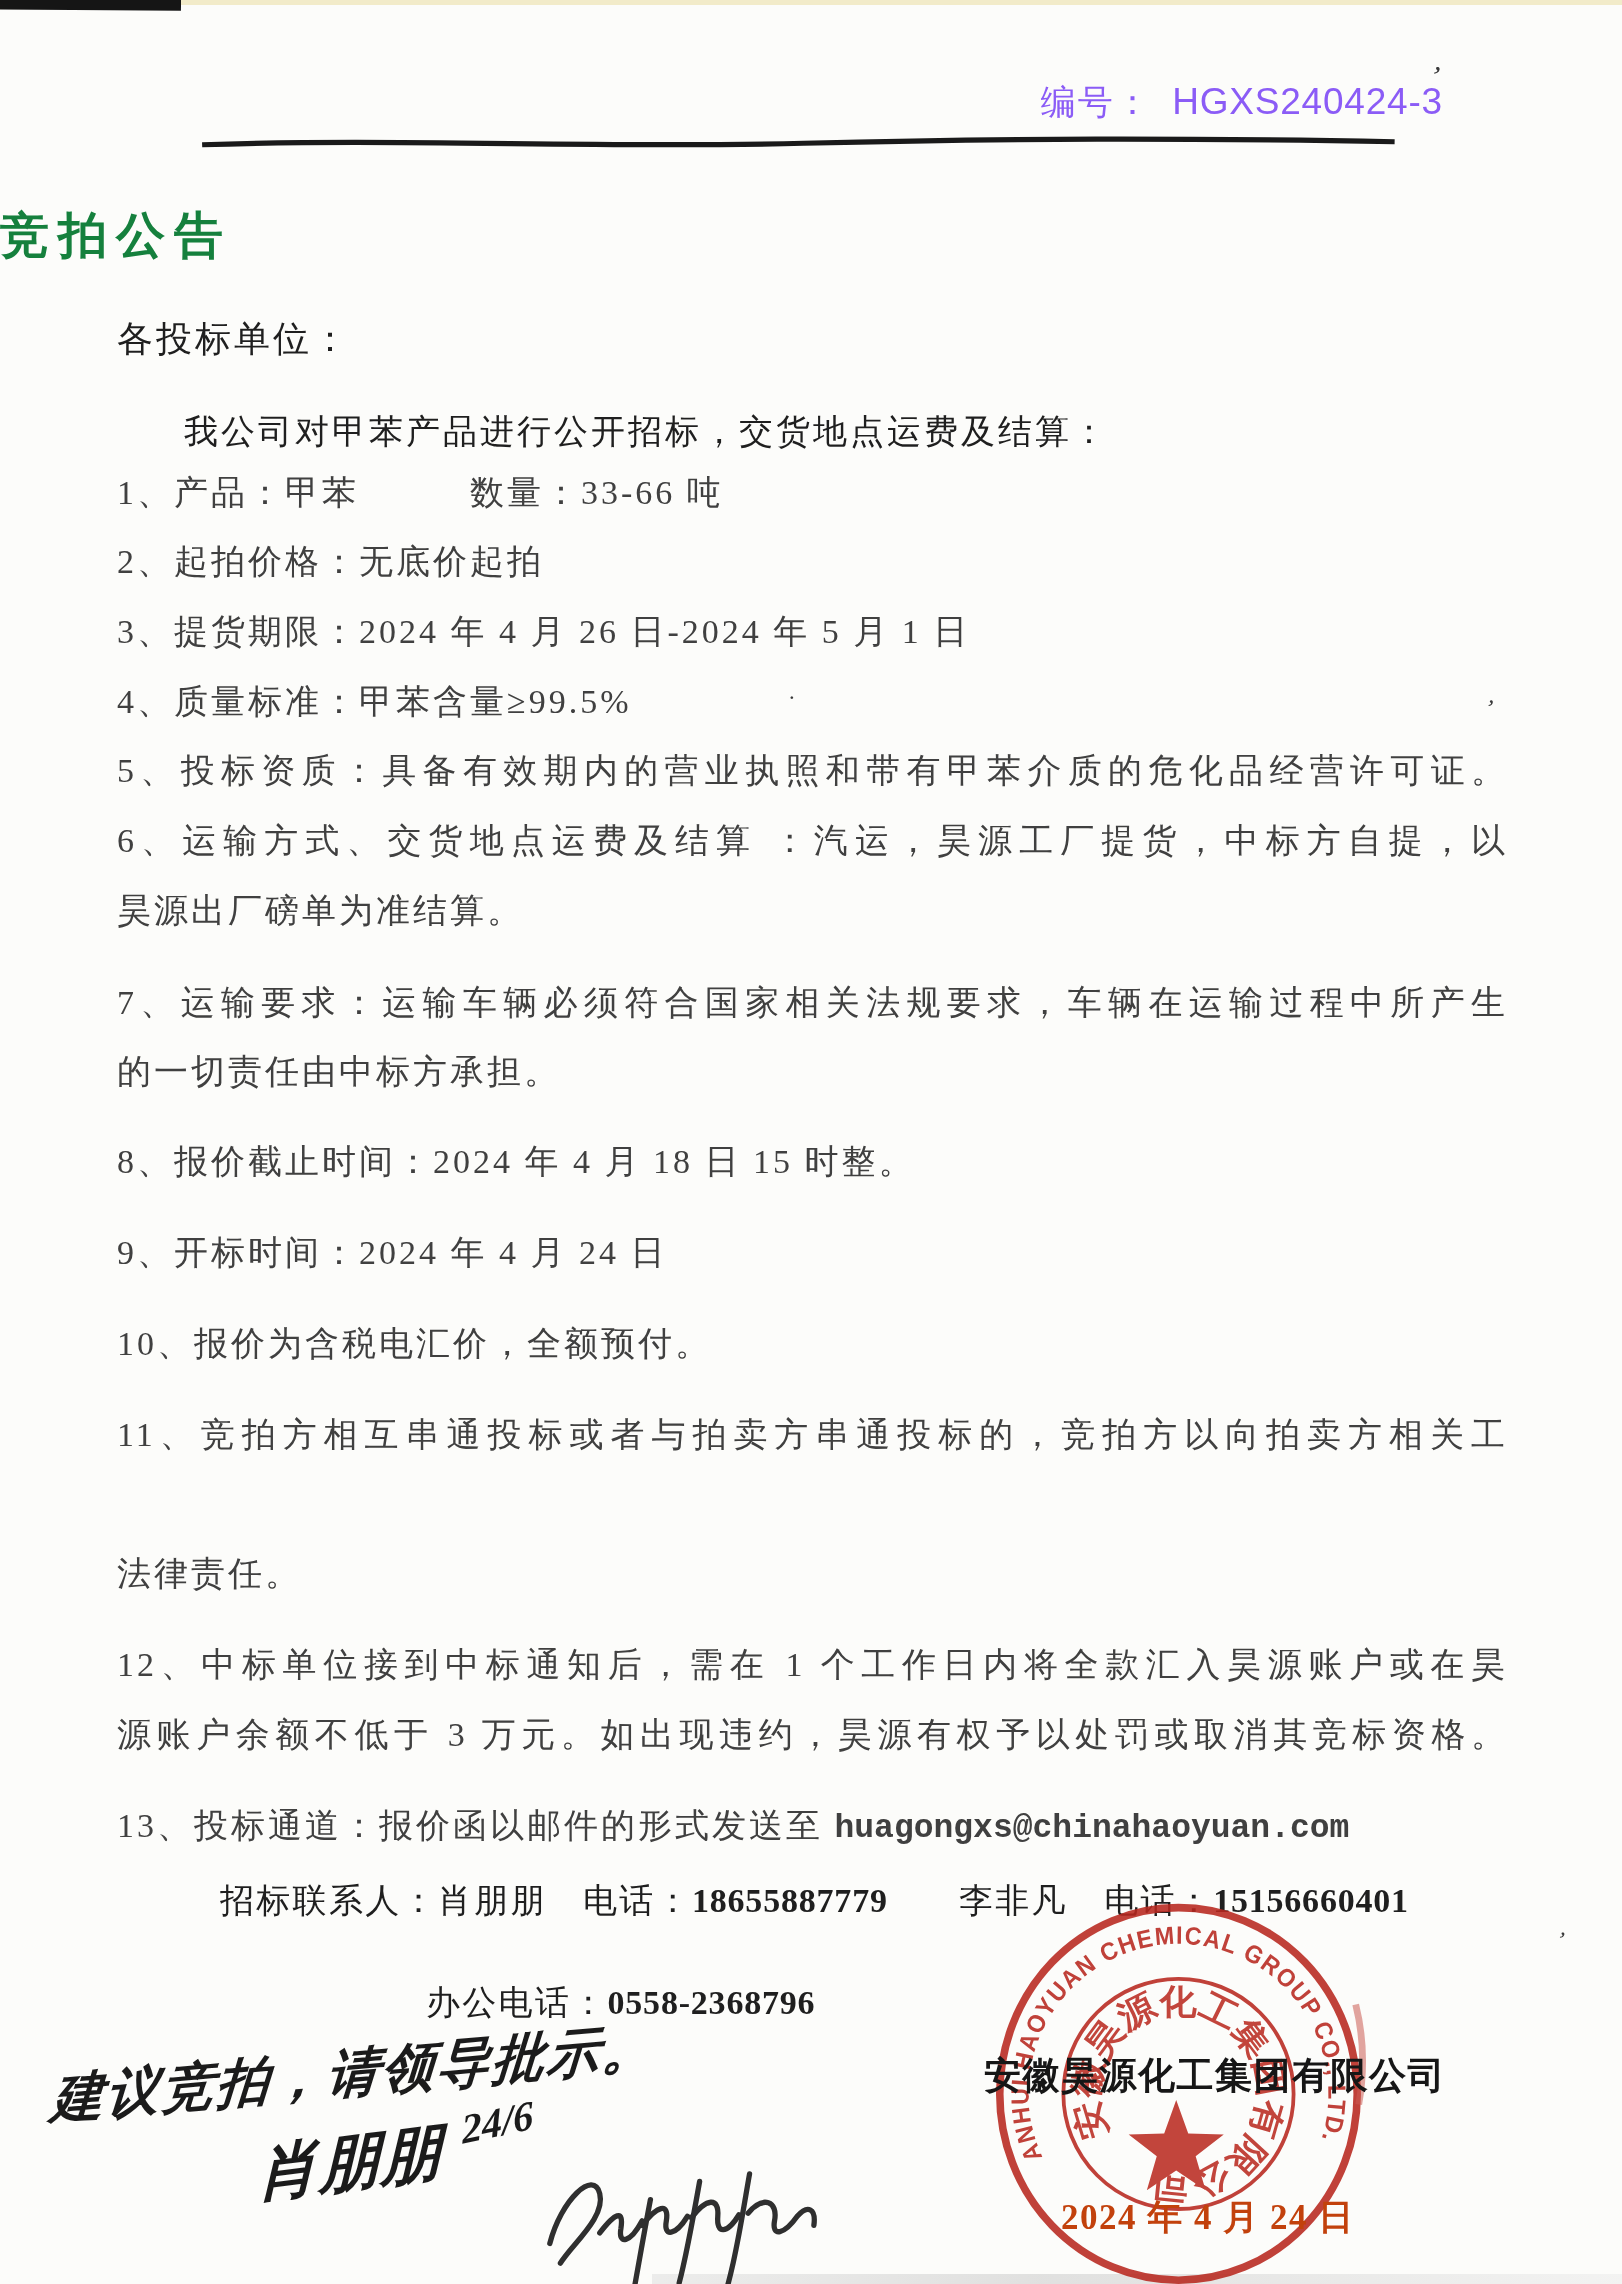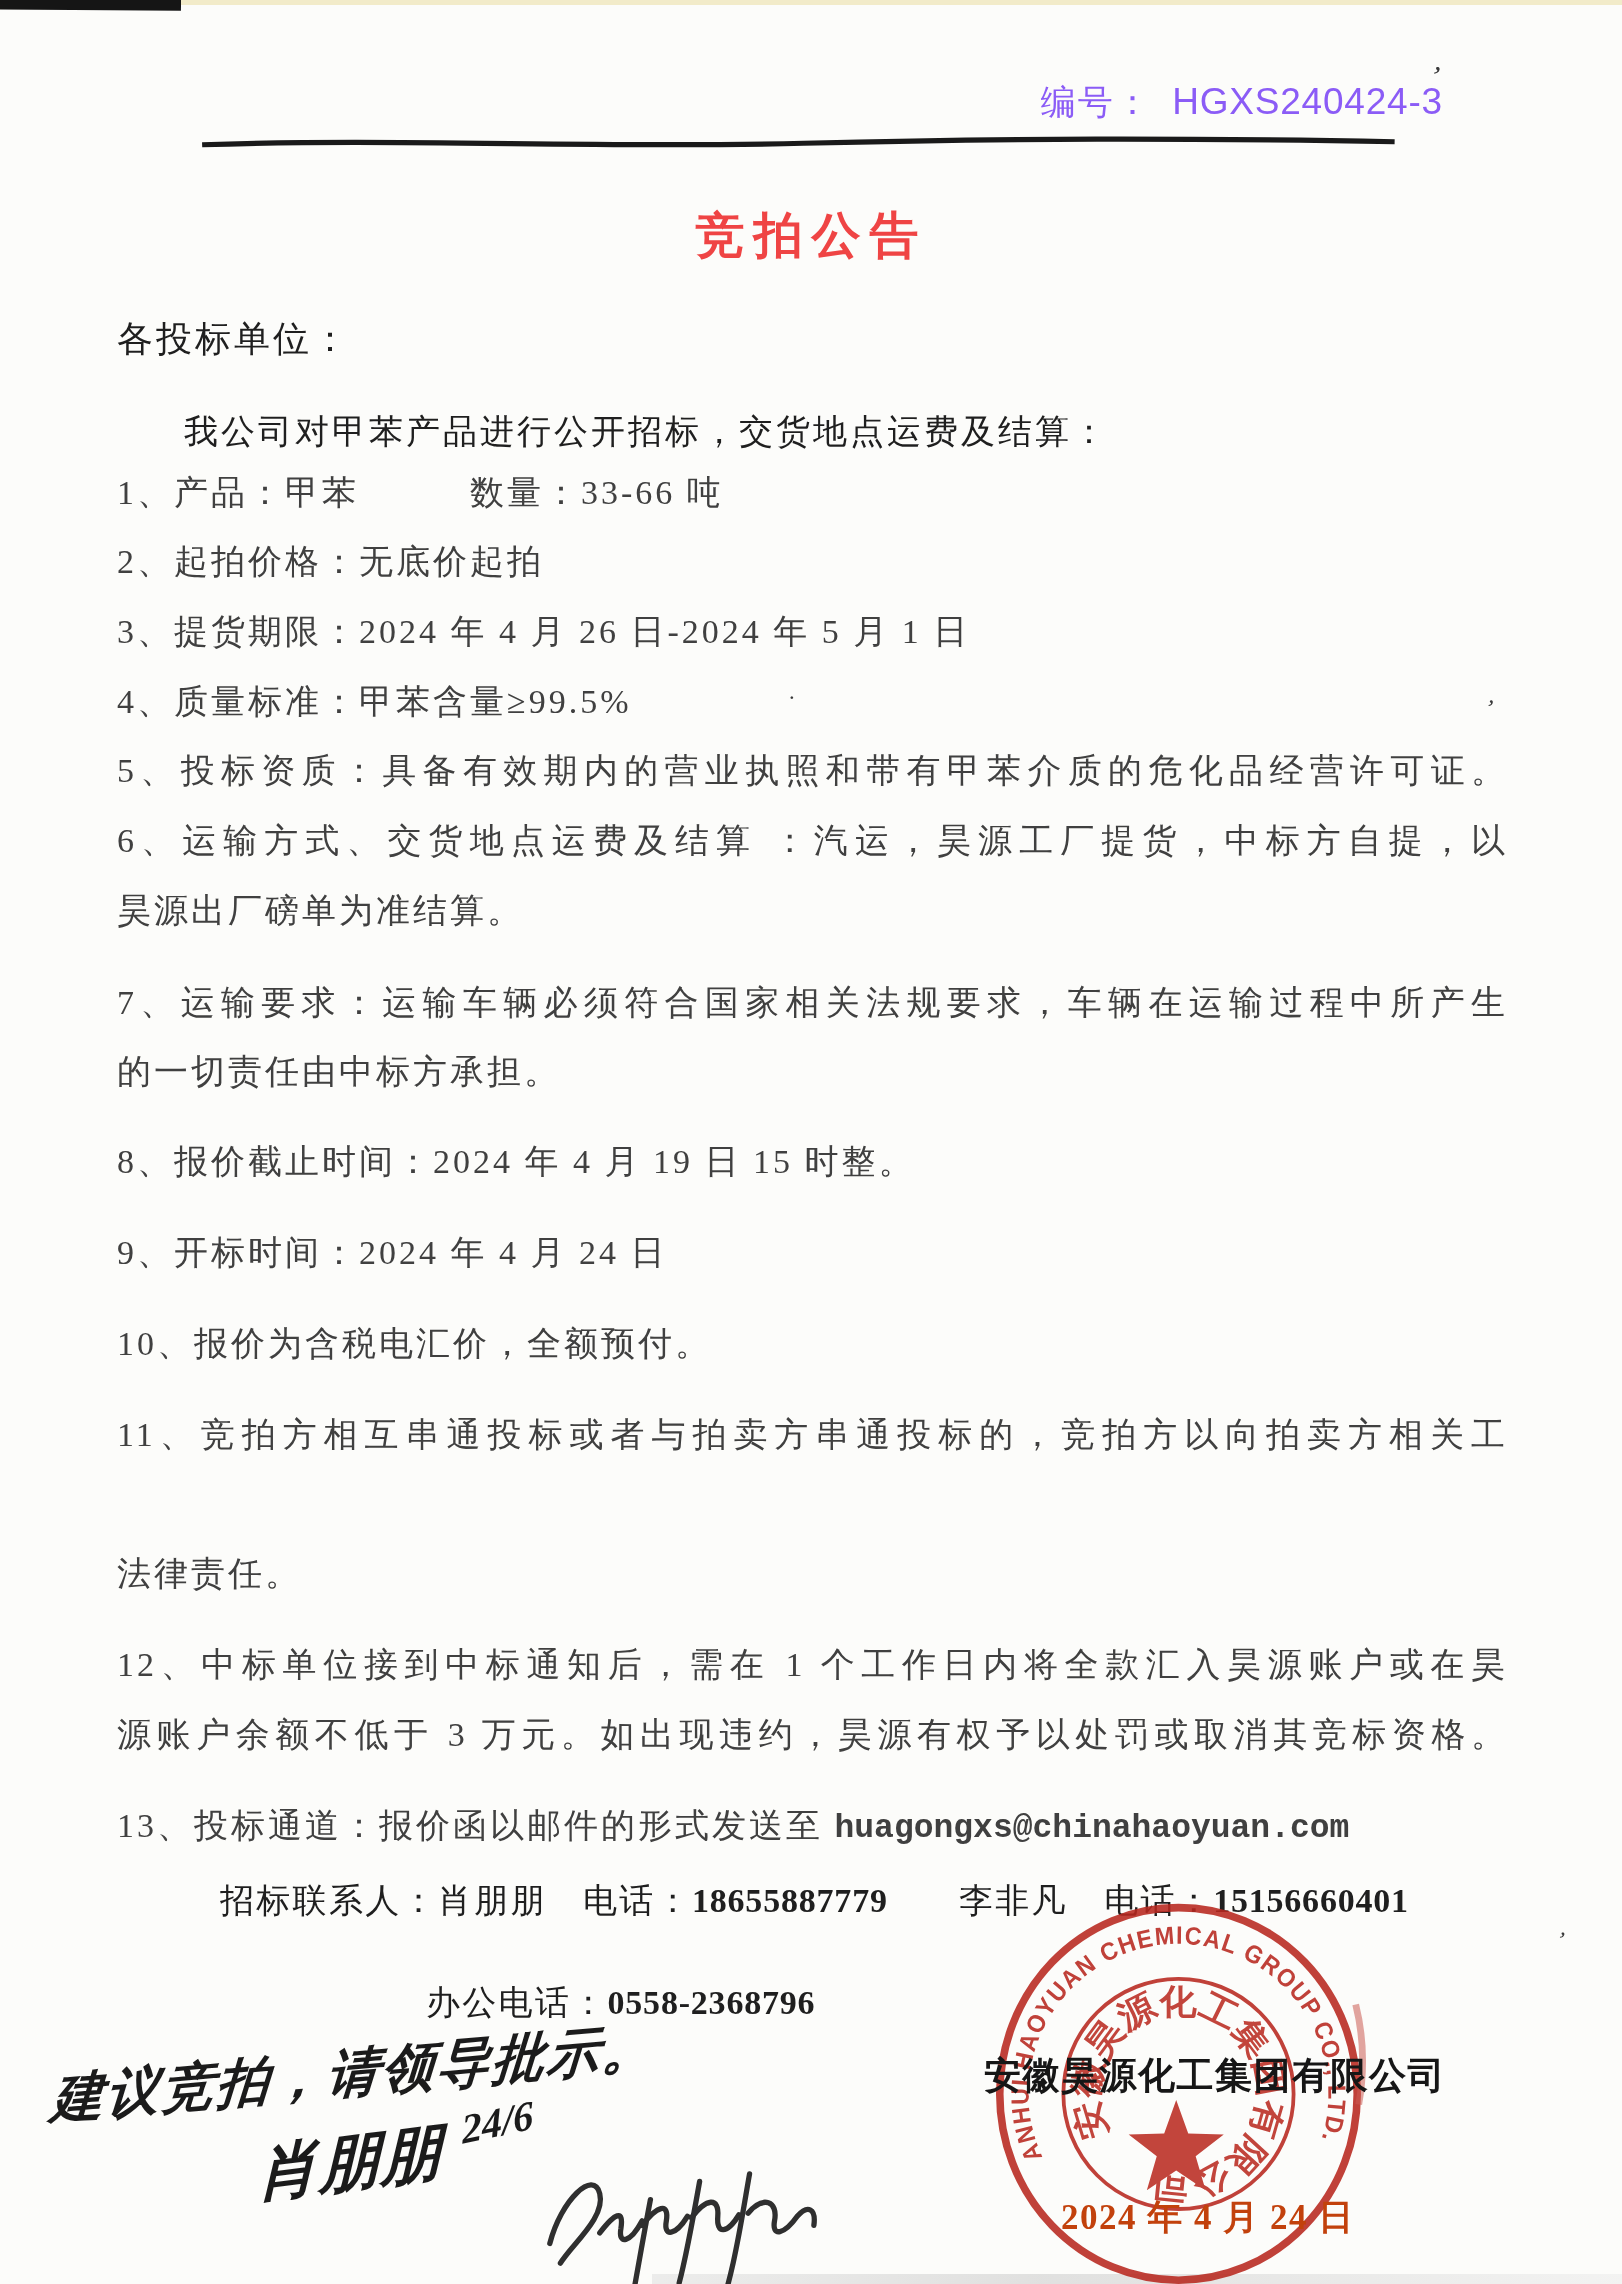--- a/index.html
+++ b/index.html
@@ -18,22 +18,22 @@
   .corner-black{position:absolute;top:-3px;left:-4.5px;width:185px;height:13px;background:#151515;transform:rotate(.4deg);}
   .speck{position:absolute;color:#3a3a3a;font-size:29px;line-height:1;}
   .bottom-smear{position:absolute;left:652px;top:2274px;width:971px;height:10px;
     background:linear-gradient(90deg,#d9d9d9,#bfbfbf 40%,#e8e8e8);opacity:.45;}
   
   .docno{position:absolute;top:79px;right:180px;font-size:35px;font-weight:normal;
     letter-spacing:2.3px;color:#8b5cf6;white-space:nowrap;}
   .docno .code{font-family:"Liberation Sans","DejaVu Sans",sans-serif;font-size:37px;letter-spacing:0.8px;}
   .rule-svg{position:absolute;left:0;top:135px;}
   
-  .title{position:absolute;top:203px;left:0;width:1623px;text-align:center;
-    font-size:49px;font-weight:bold;letter-spacing:9px;color:#ef4444;}
+  .title{position:absolute;top:203px;left:0;width:1623px;
+    font-size:49px;font-weight:bold;letter-spacing:9px;color:#15803d;}
   .salut{position:absolute;top:315px;left:117px;font-size:36px;letter-spacing:3px;}
   .intro{position:absolute;top:409px;left:184px;font-size:34px;letter-spacing:3px;}
   .line{position:absolute;left:117px;width:1391px;font-size:34px;letter-spacing:3px;
     line-height:1.25;color:#404040;}
   .j{text-align:justify;text-align-last:justify;}
   .t622{top:472px}.t714{top:541px}.t806{top:611px}.t898{top:681px}.t990{top:750px}
   .t1082{top:820px}.t1174{top:890px}.t1295{top:982px}.t1387{top:1051px}
   .t1505{top:1141px}.t1625{top:1232px}.t1745{top:1323px}.t1865{top:1414px}
   .t1957{top:1484px}.t2049{top:1553px}.t2169{top:1644px}.t2261{top:1714px}.t2381{top:1805px}
   .email{font-family:"Liberation Mono","DejaVu Sans Mono",monospace;font-weight:bold;
@@ -86,21 +86,21 @@
 
   <div class="line t622">1、产品：甲苯　　　数量：33-66 吨</div>
   <div class="line t714">2、起拍价格：无底价起拍</div>
   <div class="line t806">3、提货期限：2024 年 4 月 26 日-2024 年 5 月 1 日</div>
   <div class="line t898">4、质量标准：甲苯含量≥99.5%</div>
   <div class="line t990 j">5、投标资质：具备有效期内的营业执照和带有甲苯介质的危化品经营许可证。</div>
   <div class="line t1082 j">6、运输方式、交货地点运费及结算 ：汽运，昊源工厂提货，中标方自提，以</div>
   <div class="line t1174">昊源出厂磅单为准结算。</div>
   <div class="line t1295 j">7、运输要求：运输车辆必须符合国家相关法规要求，车辆在运输过程中所产生</div>
   <div class="line t1387">的一切责任由中标方承担。</div>
-  <div class="line t1505">8、报价截止时间：2024 年 4 月 19 日 15 时整。</div>
+  <div class="line t1505">8、报价截止时间：2024 年 4 月 18 日 15 时整。</div>
   <div class="line t1625">9、开标时间：2024 年 4 月 24 日</div>
   <div class="line t1745">10、报价为含税电汇价，全额预付。</div>
   <div class="line t1865 j">11、竞拍方相互串通投标或者与拍卖方串通投标的，竞拍方以向拍卖方相关工</div>
   <div class="line t2049">法律责任。</div>
   <div class="line t2169 j">12、中标单位接到中标通知后，需在 1 个工作日内将全款汇入昊源账户或在昊</div>
   <div class="line t2261 j">源账户余额不低于 3 万元。如出现违约，昊源有权予以处罚或取消其竞标资格。</div>
   <div class="line t2381"><span>13、投标通道：报价函以邮件的形式发送至 </span><span class="email">huagongxs@chinahaoyuan.com</span></div>
 
   <div class="contacts">
     <span>招标联系人：</span><span>肖朋朋</span> <span>电话：</span><span class="ph">18655887779</span>

